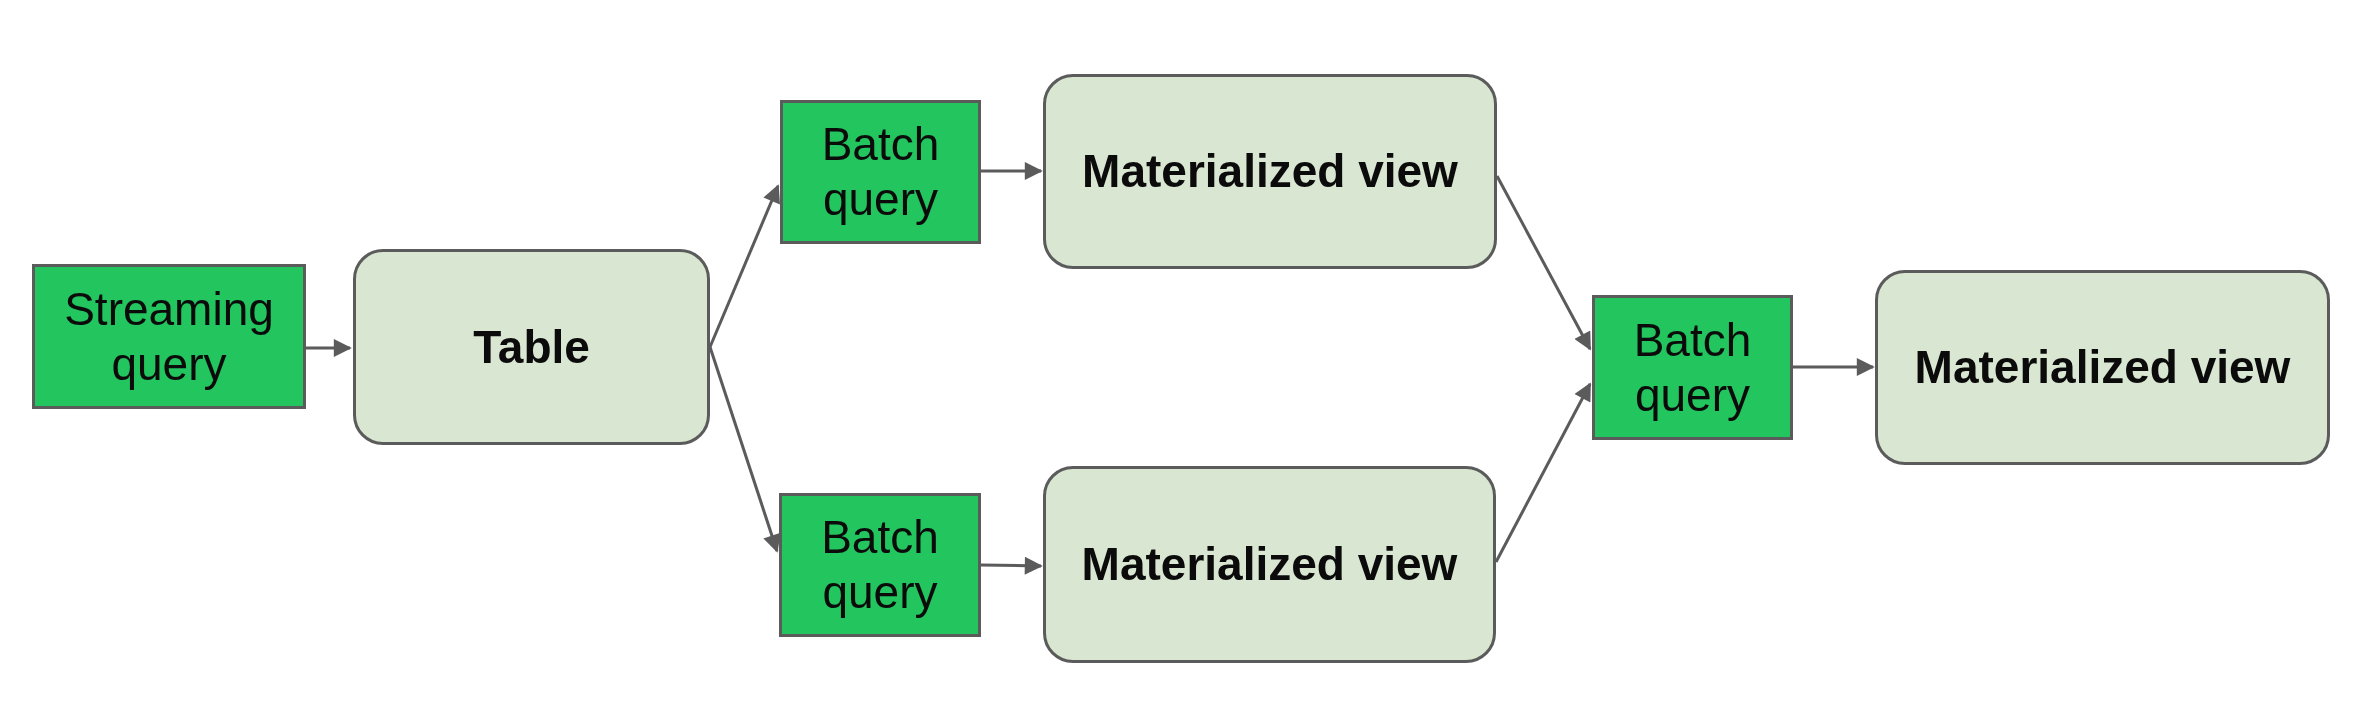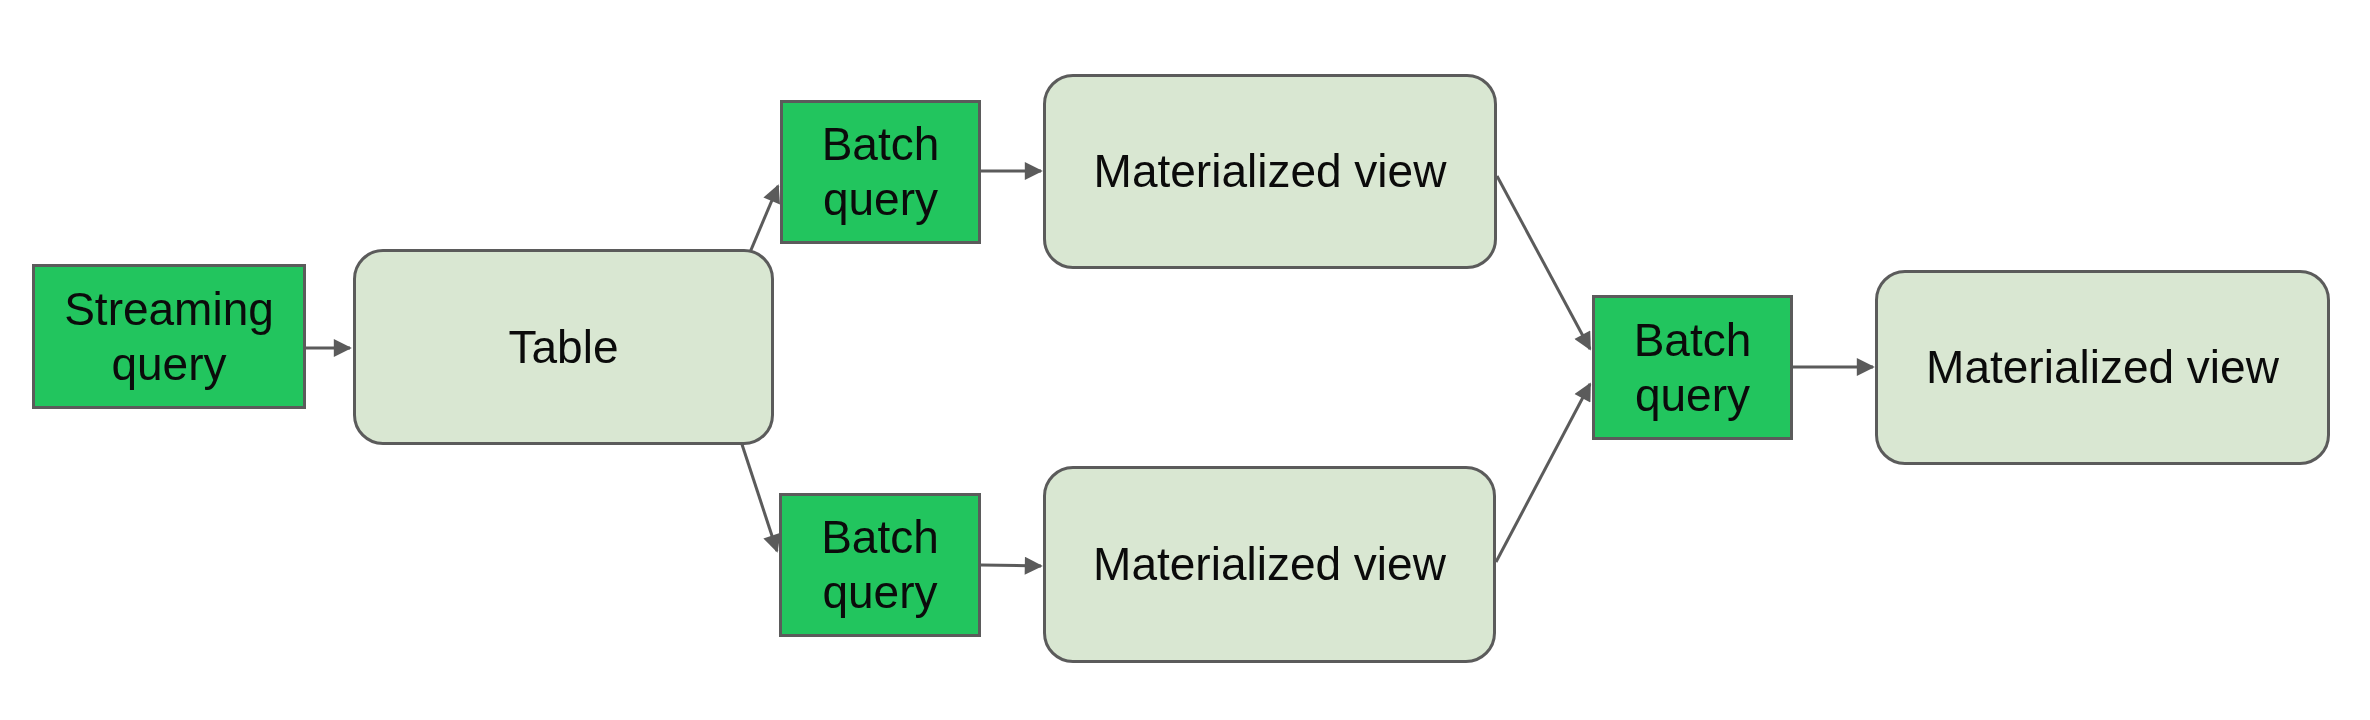--- a/index.html
+++ b/index.html
@@ -37,20 +37,21 @@
   }
   .node.query {
     background: #22c55e;
     border: 3px solid #5b5b5b;
     border-radius: 0;
   }
   .node.data {
     background: #d9e7d2;
     border: 3px solid #5b5b5b;
     border-radius: 30px;
+    font-weight: bold;
   }
   .node-label {
     display: block;
     width: 100%;
   }
 </style>
 </head>
 <body>
 
 <div id="canvas">
@@ -68,21 +69,21 @@
     <line x1="981" y1="565" x2="1041" y2="566" stroke="#5b5b5b" stroke-width="3" marker-end="url(#arrowhead)"></line>
     <line x1="1497" y1="176" x2="1590" y2="349" stroke="#5b5b5b" stroke-width="3" marker-end="url(#arrowhead)"></line>
     <line x1="1496" y1="562" x2="1590" y2="384" stroke="#5b5b5b" stroke-width="3" marker-end="url(#arrowhead)"></line>
     <line x1="1793" y1="367" x2="1873" y2="367" stroke="#5b5b5b" stroke-width="3" marker-end="url(#arrowhead)"></line>
   </svg>
 
   <div class="node query" style="left:32px; top:264px; width:274px; height:145px;">
     <span class="node-label">Streaming query</span>
   </div>
 
-  <div class="node data" style="left:353px; top:249px; width:421px; height:196px;">
+  <div class="node data" style="left:353px; top:249px; width:357px; height:196px;">
     <span class="node-label">Table</span>
   </div>
 
   <div class="node query" style="left:780px; top:100px; width:201px; height:144px;">
     <span class="node-label">Batch query</span>
   </div>
 
   <div class="node data" style="left:1043px; top:74px; width:454px; height:195px;">
     <span class="node-label">Materialized view</span>
   </div>

